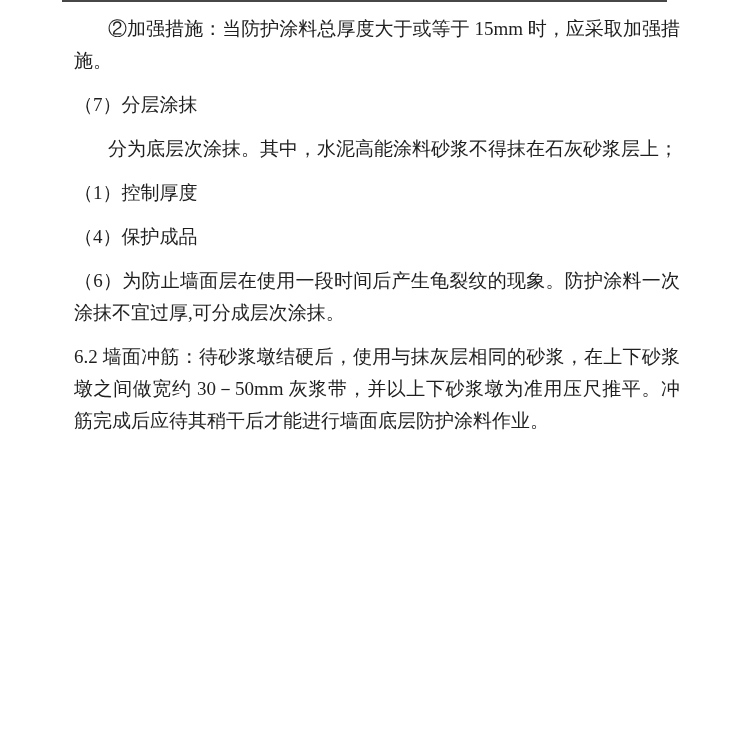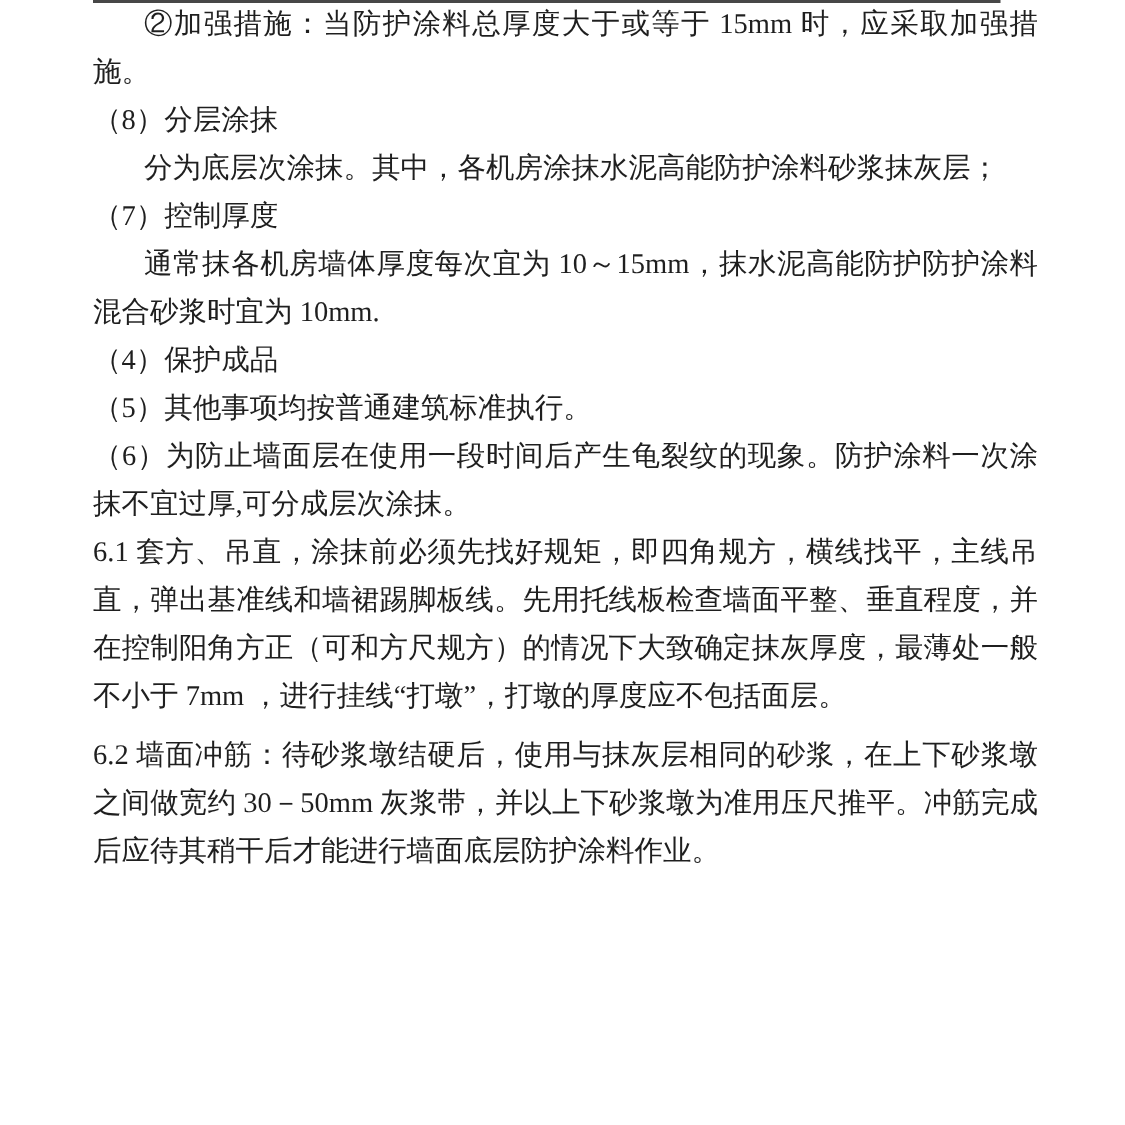--- a/index.html
+++ b/index.html
@@ -32,41 +32,38 @@
     position: absolute;
     left: 62px;
     top: 1px;
     width: 630px;
     font-size: 19px;
     line-height: 32px;
     color: #1f1f1f;
     text-align: justify;
   }
   .text-block p {
-    margin: 0;
+    margin: 12px;
     word-break: break-all;
   }
   p.indent {
     text-indent: 34px;
   }
   p.gap-top {
     margin-top: 7px;
   }
 </style>
 </head>
 <body>
 
 <div class="page">
   <div class="cut-line"></div>
   <div class="text-block">
     <p class="indent">②加强措施：当防护涂料总厚度大于或等于 15mm 时，应采取加强措施。</p>
-    <p>（8）分层涂抹</p>
-    <p class="indent">分为底层次涂抹。其中，各机房涂抹水泥高能防护涂料砂浆抹灰层；</p>
-    <p>（7）控制厚度</p>
-    <p class="indent">通常抹各机房墙体厚度每次宜为 10～15mm，抹水泥高能防护防护涂料混合砂浆时宜为 10mm.</p>
+    <p>（7）分层涂抹</p>
+    <p class="indent">分为底层次涂抹。其中，水泥高能涂料砂浆不得抹在石灰砂浆层上；</p>
+    <p>（1）控制厚度</p>
     <p>（4）保护成品</p>
-    <p>（5）其他事项均按普通建筑标准执行。</p>
     <p>（6）为防止墙面层在使用一段时间后产生龟裂纹的现象。防护涂料一次涂抹不宜过厚,可分成层次涂抹。</p>
-    <p>6.1 套方、吊直，涂抹前必须先找好规矩，即四角规方，横线找平，主线吊直，弹出基准线和墙裙踢脚板线。先用托线板检查墙面平整、垂直程度，并在控制阳角方正（可和方尺规方）的情况下大致确定抹灰厚度，最薄处一般不小于 7mm ，进行挂线“打墩”，打墩的厚度应不包括面层。</p>
     <p class="gap-top">6.2 墙面冲筋：待砂浆墩结硬后，使用与抹灰层相同的砂浆，在上下砂浆墩之间做宽约 30－50mm 灰浆带，并以上下砂浆墩为准用压尺推平。冲筋完成后应待其稍干后才能进行墙面底层防护涂料作业。</p>
 
   </div>
 </div>
 
 </body></html>

